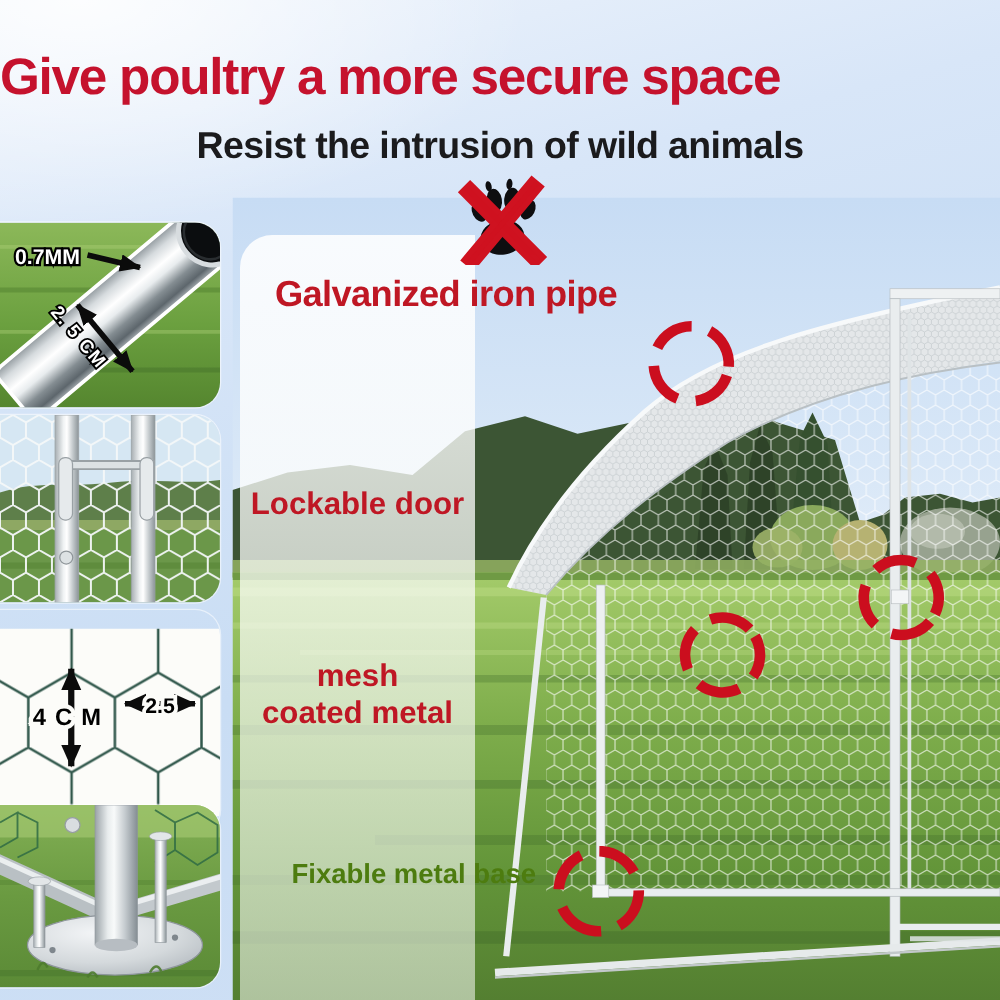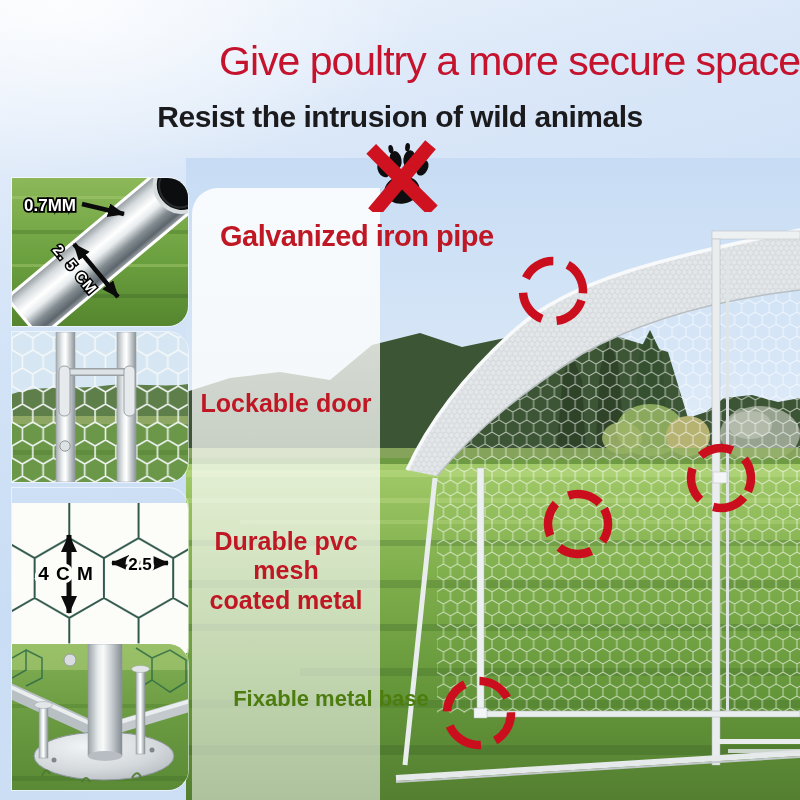--- a/index.html
+++ b/index.html
@@ -6,22 +6,22 @@
   body{
     width:800px;height:800px;position:relative;overflow:hidden;
     font-family:"Liberation Sans","DejaVu Sans",sans-serif;
     background:
       radial-gradient(ellipse 600px 300px at 8% 0%, rgba(255,255,255,.85), rgba(255,255,255,0) 60%),
       linear-gradient(165deg,#eef4fc 0%,#d8e6f8 25%,#c9ddf4 60%,#cfe0f5 100%);
   }
   .abs{position:absolute;}
   
   #page-title{
-    top:40px;left:0;width:800px;text-align:right;
-    font-size:41px;font-weight:400;letter-spacing:-1px;line-height:1.05;
+    top:40px;left:0;width:800px;text-align:left;
+    font-size:41px;font-weight:700;letter-spacing:-1px;line-height:1.05;
     z-index:30;
   }
   #subtitle-row{
     top:100px;left:0;width:800px;display:flex;justify-content:center;align-items:center;
     z-index:30;
     flex-direction:column;
   }
   #subtitle-row .sub-text{
     font-size:30px;font-weight:800;letter-spacing:-.5px;
   }
@@ -35,21 +35,21 @@
     background:linear-gradient(180deg,rgba(255,255,255,.88) 0%,rgba(252,253,251,.72) 45%,rgba(248,250,246,.55) 100%);
     border-radius:26px 0 0 0;
   }
   .feature-label{z-index:8;font-weight:800;line-height:1.1;}
   #label-pipe{left:203px;top:221px;font-size:29px;white-space:nowrap;letter-spacing:-.5px;margin-left:17px;}
   #label-door{left:190px;top:390px;width:192px;text-align:center;font-size:25px;}
   #label-mesh{left:188px;top:527px;width:196px;text-align:center;font-size:25px;line-height:1.17;}
   #label-mesh span{display:block;}
   #label-base{left:188px;top:687px;width:196px;text-align:center;font-size:22px;}
   
-  .panel{left:12px;width:176px;overflow:hidden;border-radius:0 20px 20px 0;z-index:10;
+  .panel{left:0;width:176px;overflow:hidden;border-radius:0 20px 20px 0;z-index:10;
          box-shadow:0 0 0 1px rgba(255,255,255,.55);}
   .panel svg{display:block;width:100%;height:100%;}
   #panel-pipe{top:178px;height:148px;}
   #panel-door{top:332px;height:150px;}
   #panel-mesh{top:488px;height:180px;}
   #panel-base{top:644px;height:146px;}
 </style>
 </head>
 <body>
 
@@ -164,21 +164,20 @@
       <path d="M66,10 L14,72" stroke-width="15"></path>
       <path d="M10,12 L70,72" stroke-width="4" opacity=".7"></path>
       <path d="M68,8 L12,74" stroke-width="4" opacity=".7"></path>
     </g>
   </svg>
 </div>
 
 <div id="label-pipe" class="abs feature-label" style="color:#bf1724;">Galvanized iron pipe</div>
 <div id="label-door" class="abs feature-label" style="color:#bf1724;">Lockable door</div>
 <div id="label-mesh" class="abs feature-label" style="color:#bf1724;">
-  <span>Durable pvc</span>
   <span>mesh</span>
   <span>coated metal</span>
 </div>
 <div id="label-base" class="abs feature-label" style="color:#4d7c0f;margin-left:45px;">Fixable metal base</div>
 
 <div id="panel-pipe" class="abs panel">
   <svg viewBox="0 0 176 148">
     <defs>
       <linearGradient id="g1" x1="0" y1="0" x2="0" y2="1">
         <stop offset="0" stop-color="#8cb859"></stop>

